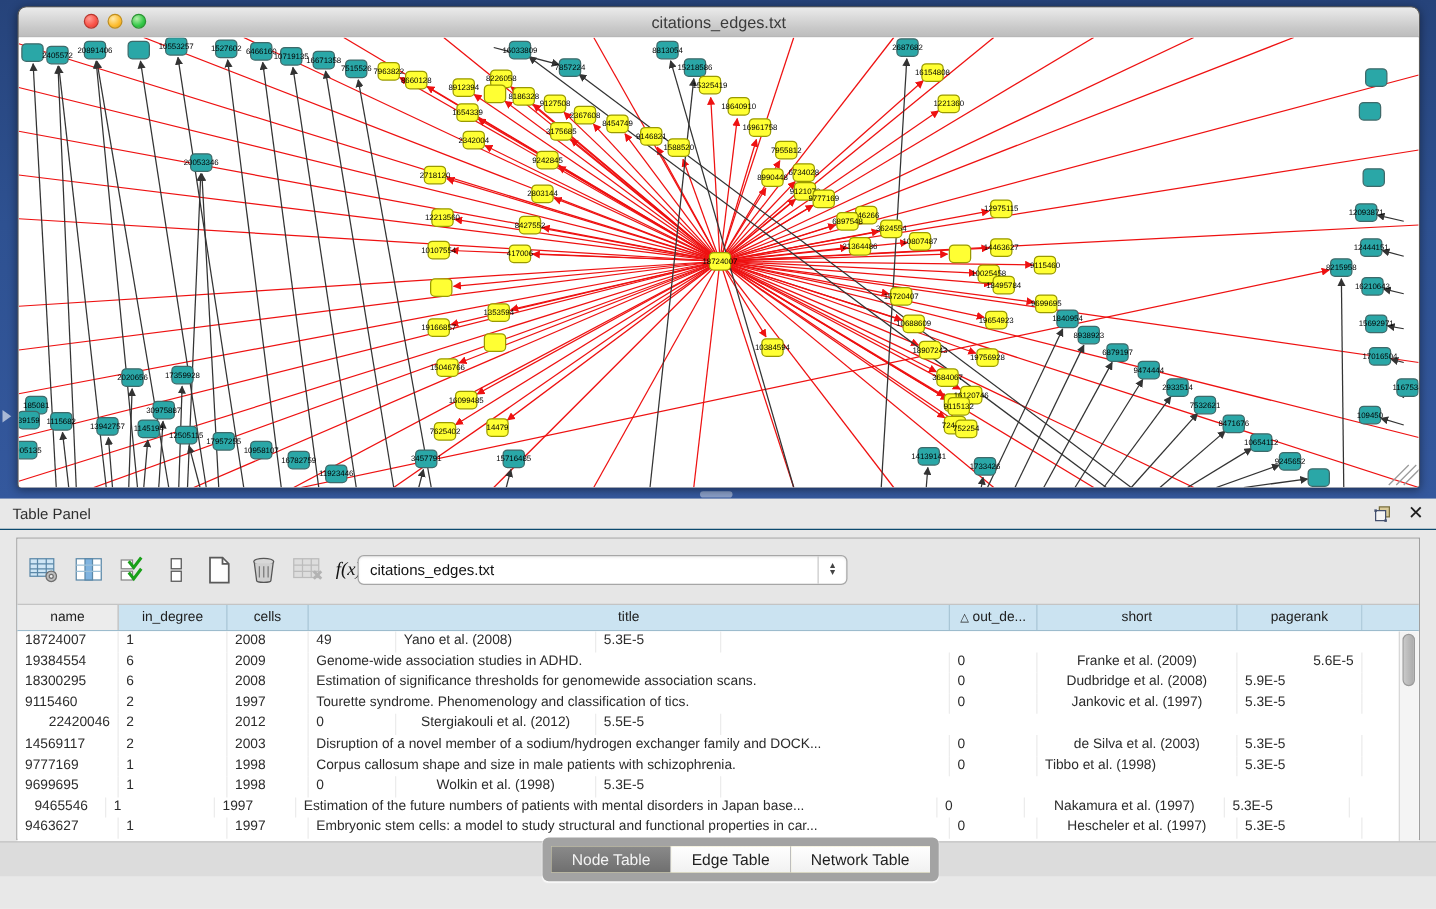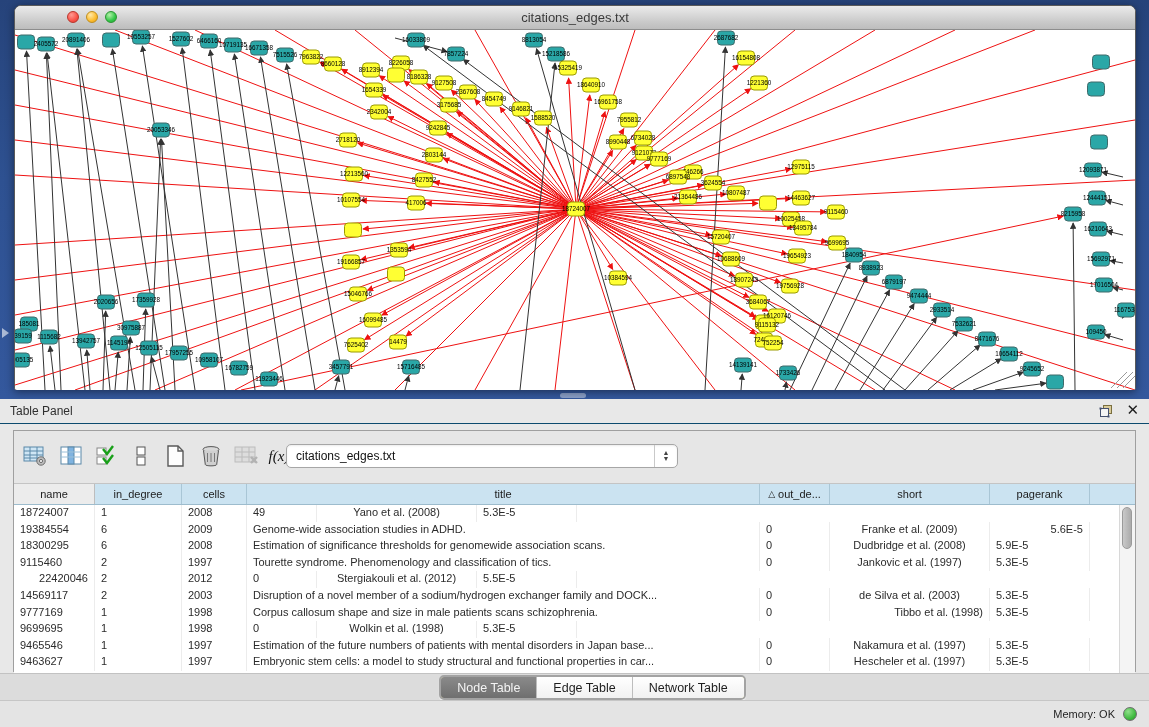--- a/index.html
+++ b/index.html
@@ -55,21 +55,21 @@
   .grid-body{position:relative;height:169px;background:#fff;overflow:hidden;}
   .g-row{display:flex;height:16.6px;}
   .g-cell{box-sizing:border-box;font-size:11px;color:#2b2b2b;white-space:nowrap;overflow:hidden;
     padding:1px 6px 0 6px;border-right:1px solid #ececec;}
   .vscroll{position:absolute;right:0;top:0;width:15px;height:169px;background:#f4f4f4;border-left:1px solid #d8d8d8;}
   .vthumb{position:absolute;left:2px;top:2px;width:10px;height:42px;border-radius:5px;
     background:linear-gradient(90deg,#c9c9c9,#ababab);border:1px solid #9a9a9a;box-sizing:border-box;}
 
   .tabbar{position:absolute;left:0;top:274px;width:1149px;height:27px;background:#dcdcdc;
     border-top:1px solid #c2c2c2;display:flex;align-items:center;justify-content:center;}
-  .seg{display:flex;height:21px;border:2px solid #a3a3a3;border-radius:5px;overflow:hidden;
+  .seg{display:flex;height:21px;border:7px solid #a3a3a3;border-radius:5px;overflow:hidden;
     background:#fef9c3;box-shadow:0 1px 1px rgba(255,255,255,.8);margin-left:36px;}
   .seg-btn{padding:0 16px;font-size:12.5px;color:#1e1e1e;display:flex;align-items:center;background:linear-gradient(#ffffff,#f1f1f1);
     border-right:1px solid #bdbdbd;cursor:pointer;}
   .seg-btn:last-child{border-right:none;}
   .seg-btn.active{background:linear-gradient(#8a8a8a,#6f6f6f);color:#f4f4f4;}
 
   .statusbar{position:absolute;left:0;top:301px;width:1149px;height:27px;background:#e4e4e4;border-top:1px solid #c6c6c6;}
   .mem{position:absolute;right:34px;top:7px;font-size:11px;color:#1f1f1f;}
   .mem-dot{position:absolute;right:12px;top:6px;width:14px;height:14px;border-radius:50%;
     background:radial-gradient(circle at 35% 30%,#90e08a,#3cb83c 65%,#2d9a2d);border:1px solid #6d6d6d;box-sizing:border-box;}
@@ -808,21 +808,21 @@
           <div class="gh-cell" style="width: 100px;">pagerank</div>
           <div class="gh-cell gh-fill"></div>
         </div>
       <div class="grid-body">
         <div id="gridRows">
             <div class="g-row">
               <div class="g-cell" style="width: 81px; text-align: left;">18724007</div>
               <div class="g-cell" style="width: 87px; text-align: left;">1</div>
               <div class="g-cell" style="width: 65px; text-align: left;">2008</div>
               <div class="g-cell" style="width: 70px; text-align: left;">49</div>
-              <div class="g-cell" style="width: 160px; text-align: center;">Yano et al. (2008)</div>
+              <div class="g-cell" style="width: 160px; ">Yano et al. (2008)</div>
               <div class="g-cell" style="width: 100px; text-align: left;">5.3E-5</div>
             </div>
             <div class="g-row">
               <div class="g-cell" style="width: 81px; text-align: left;">19384554</div>
               <div class="g-cell" style="width: 87px; text-align: left;">6</div>
               <div class="g-cell" style="width: 65px; text-align: left;">2009</div>
               <div class="g-cell" style="width: 513px; text-align: left;">Genome-wide association studies in ADHD.</div>
               <div class="g-cell" style="width: 70px; text-align: left;">0</div>
               <div class="g-cell" style="width: 160px; text-align: center;">Franke et al. (2009)</div>
               <div class="g-cell" style="width: 100px; text-align: right;">5.6E-5</div>
@@ -859,35 +859,35 @@
               <div class="g-cell" style="width: 65px; text-align: left;">2003</div>
               <div class="g-cell" style="width: 513px; text-align: left;">Disruption of a novel member of a sodium/hydrogen exchanger family and DOCK...</div>
               <div class="g-cell" style="width: 70px; text-align: left;">0</div>
               <div class="g-cell" style="width: 160px; text-align: center;">de Silva et al. (2003)</div>
               <div class="g-cell" style="width: 100px; text-align: left;">5.3E-5</div>
             </div>
             <div class="g-row">
               <div class="g-cell" style="width: 81px; text-align: left;">9777169</div>
               <div class="g-cell" style="width: 87px; text-align: left;">1</div>
               <div class="g-cell" style="width: 65px; text-align: left;">1998</div>
-              <div class="g-cell" style="width: 513px; text-align: left;">Corpus callosum shape and size in male patients scans schizophrenia.</div>
+              <div class="g-cell" style="width: 513px; text-align: left;">Corpus callosum shape and size in male patients with schizophrenia.</div>
               <div class="g-cell" style="width: 70px; text-align: left;">0</div>
-              <div class="g-cell" style="width: 160px; text-align: right;">Tibbo et al. (1998)</div>
+              <div class="g-cell" style="width: 160px; text-align: left;">Tibbo et al. (1998)</div>
               <div class="g-cell" style="width: 100px; text-align: left;">5.3E-5</div>
             </div>
             <div class="g-row">
               <div class="g-cell" style="width: 81px; text-align: left;">9699695</div>
               <div class="g-cell" style="width: 87px; text-align: left;">1</div>
               <div class="g-cell" style="width: 65px; text-align: left;">1998</div>
               <div class="g-cell" style="width: 70px; text-align: left;">0</div>
               <div class="g-cell" style="width: 160px; text-align: center;">Wolkin et al. (1998)</div>
               <div class="g-cell" style="width: 100px; text-align: left;">5.3E-5</div>
             </div>
             <div class="g-row">
-              <div class="g-cell" style="width: 81px; text-align: left;">9465546</div>
+              <div class="g-cell" style="width: 71px; text-align: center;">9465546</div>
               <div class="g-cell" style="width: 87px; text-align: left;">1</div>
               <div class="g-cell" style="width: 65px; text-align: left;">1997</div>
               <div class="g-cell" style="width: 513px; text-align: left;">Estimation of the future numbers of patients with mental disorders in Japan base...</div>
               <div class="g-cell" style="width: 70px; text-align: left;">0</div>
               <div class="g-cell" style="width: 160px; text-align: center;">Nakamura et al. (1997)</div>
               <div class="g-cell" style="width: 100px; text-align: left;">5.3E-5</div>
             </div>
             <div class="g-row">
               <div class="g-cell" style="width: 81px; text-align: left;">9463627</div>
               <div class="g-cell" style="width: 87px; text-align: left;">1</div>
@@ -905,18 +905,14 @@
     </div>
 
     <div class="tabbar">
       <div class="seg" id="segTabs">
           <div class="seg-btn active">Node Table</div>
           <div class="seg-btn">Edge Table</div>
           <div class="seg-btn">Network Table</div>
         </div>
     </div>
 
-    <div class="statusbar">
-      <span class="mem">Memory: OK</span>
-      <span class="mem-dot"></span>
-    </div>
   </div>
 </div>
 
 </body></html>

